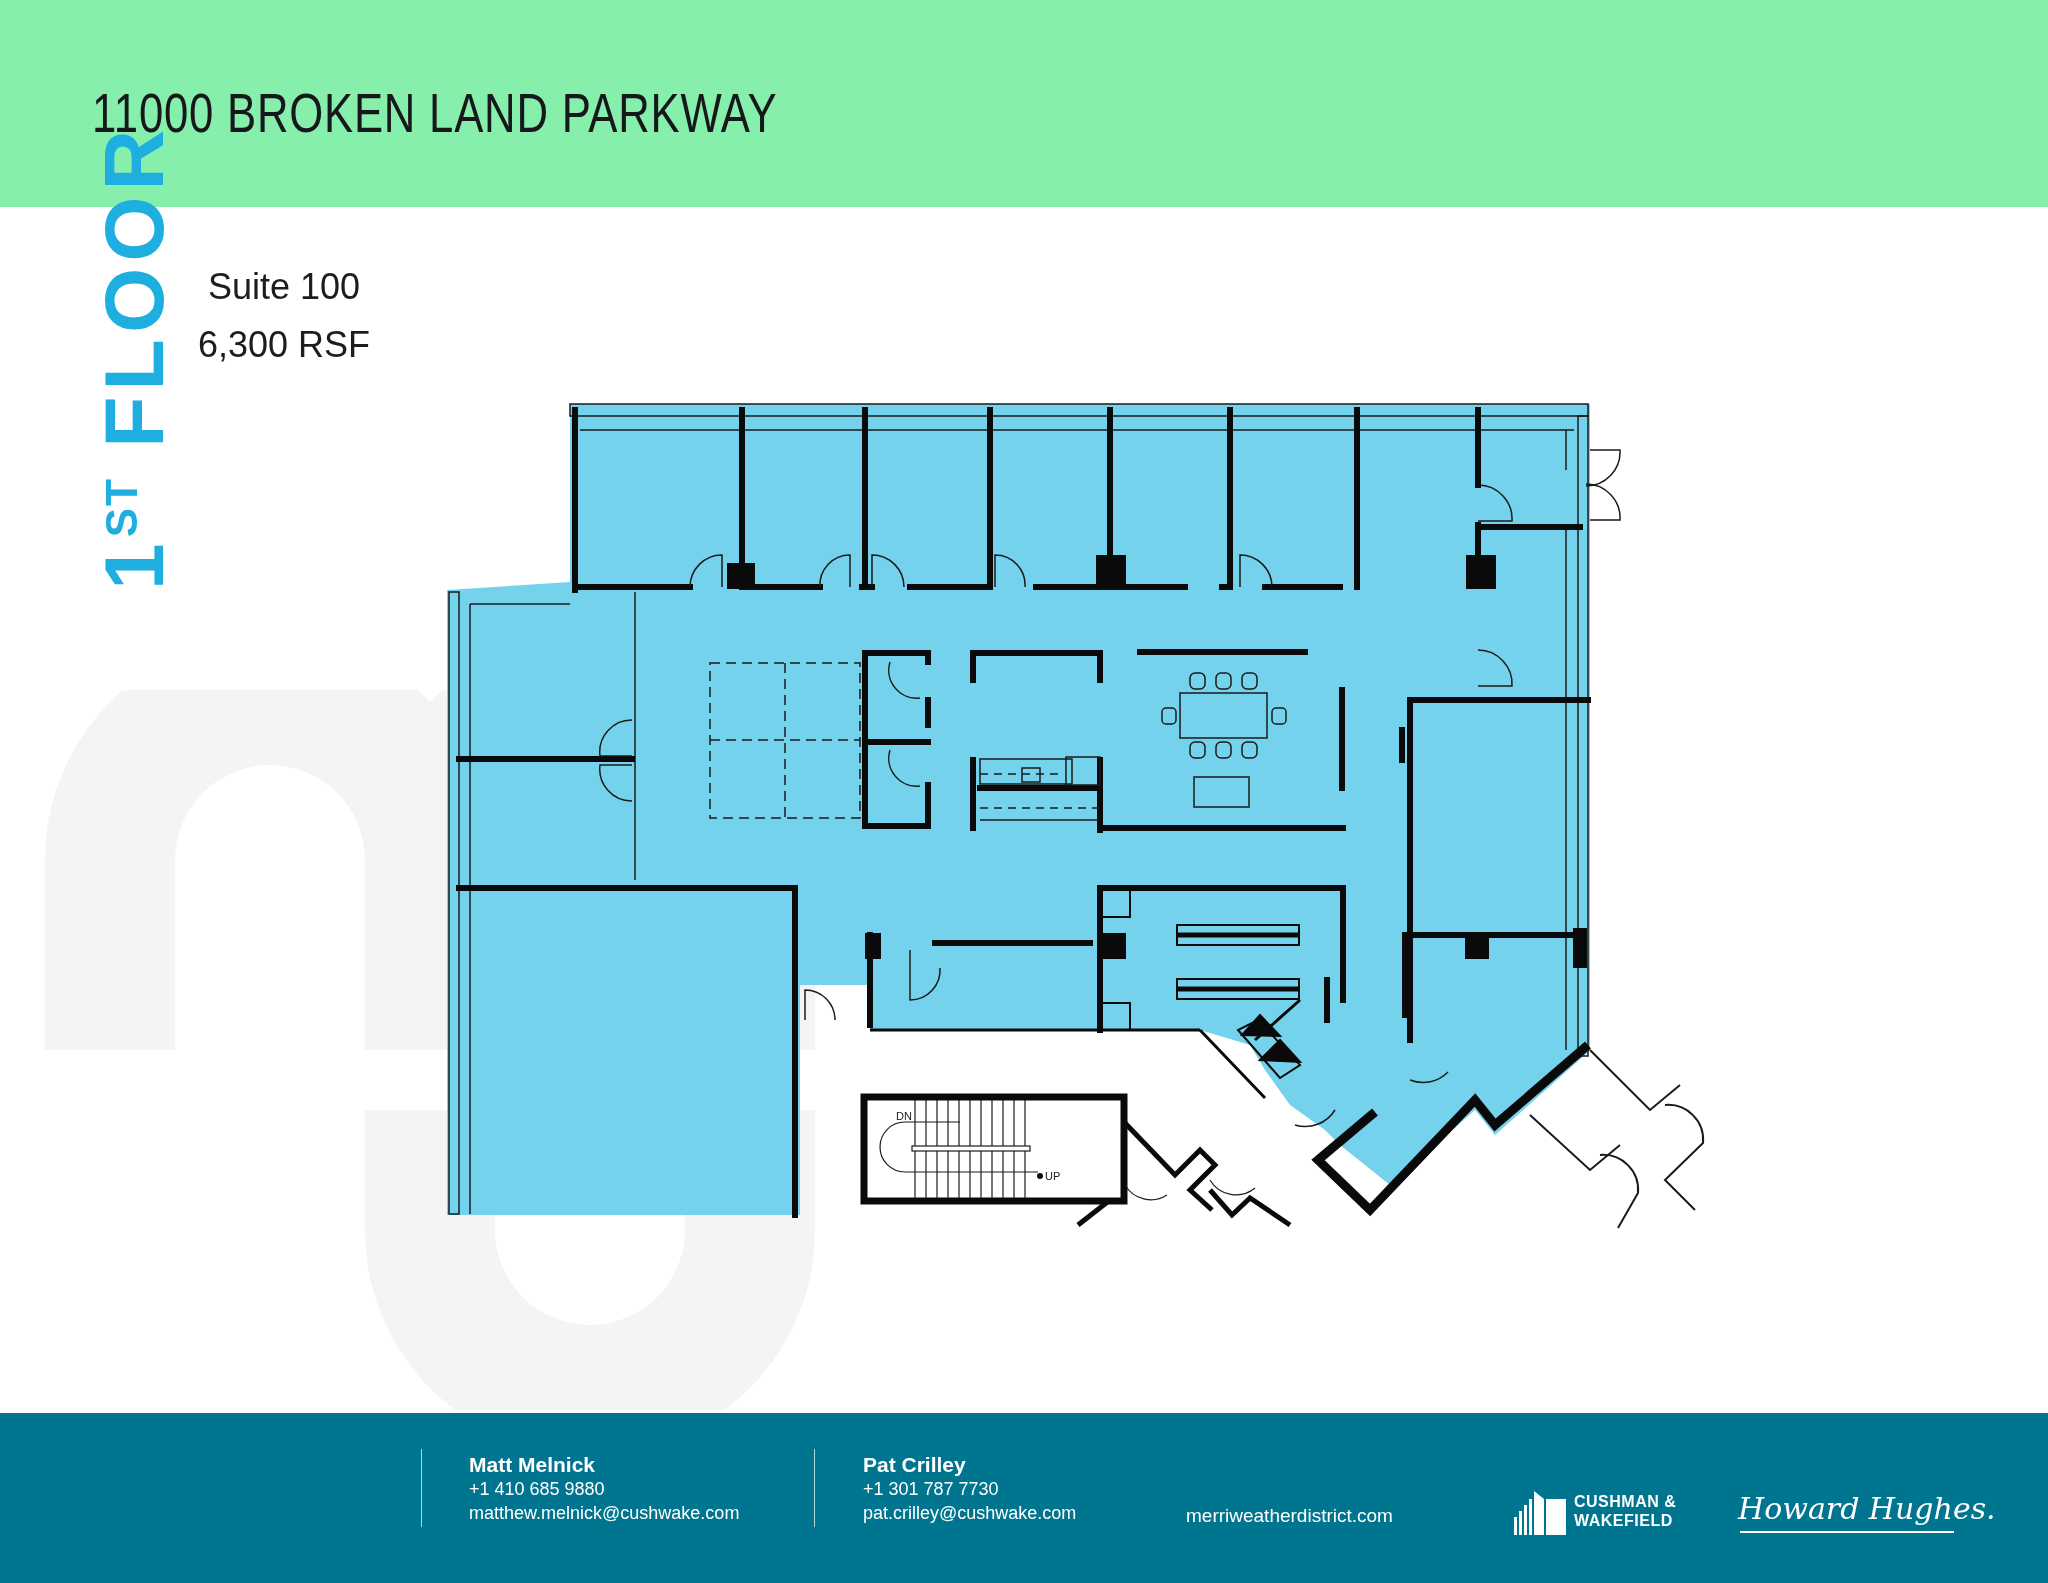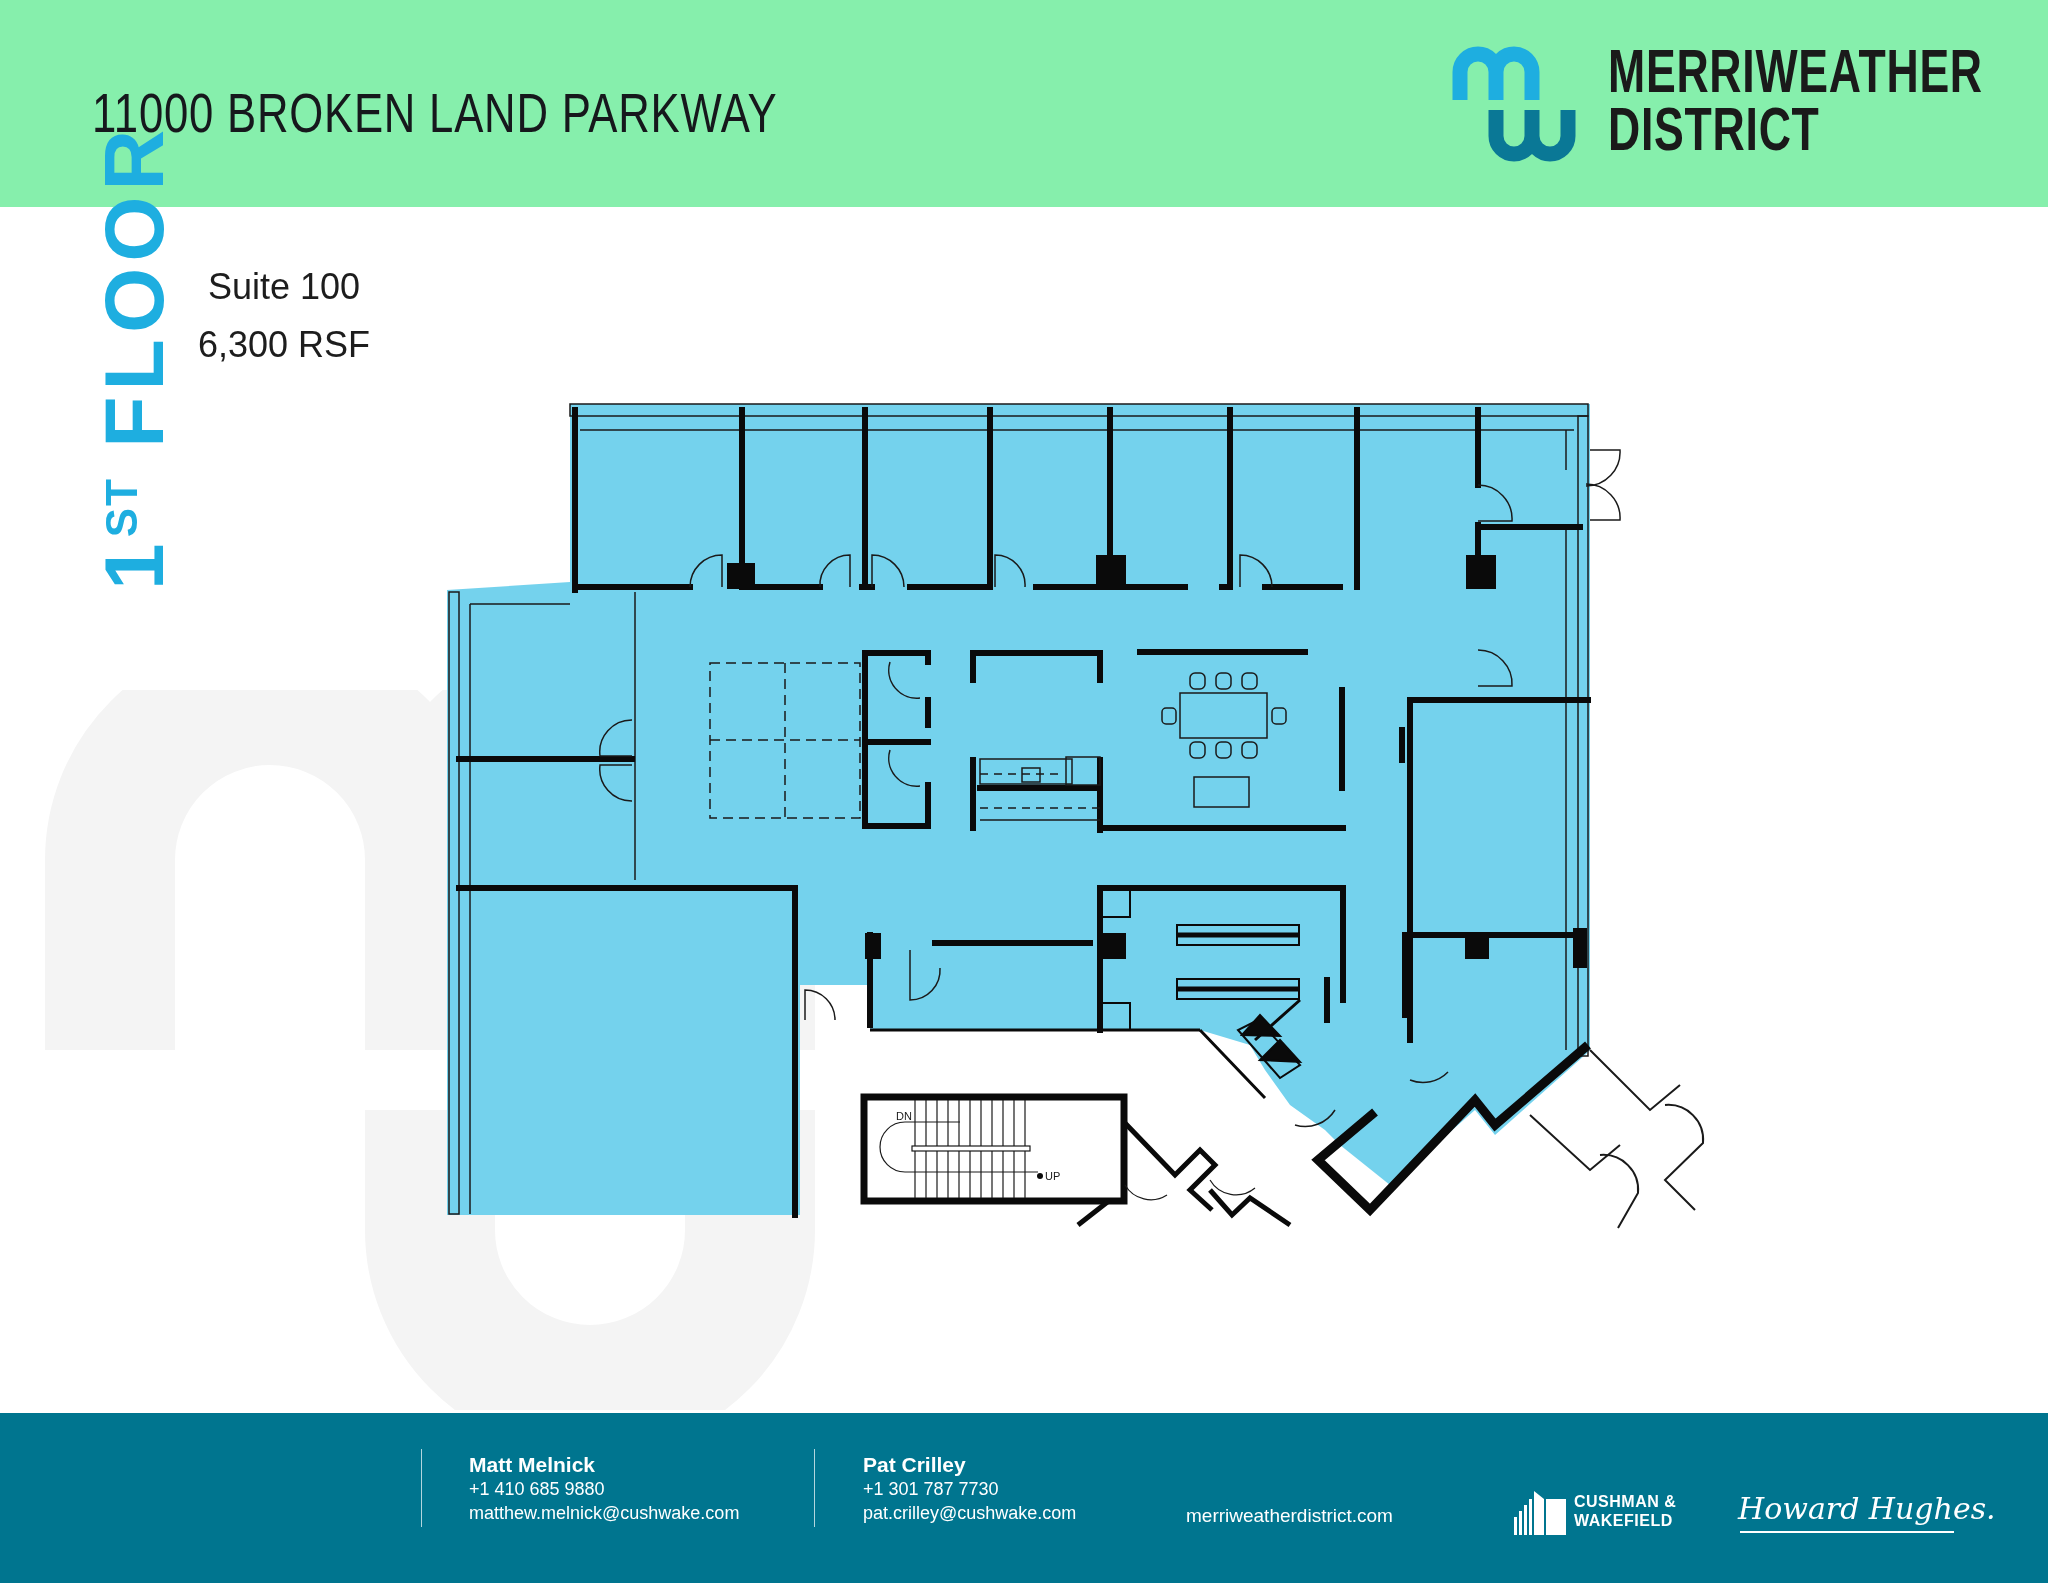--- a/index.html
+++ b/index.html
@@ -21,30 +21,20 @@
   .cw { position:absolute; left:1514px; top:78px; height:48px; }
   .cw-text { position:absolute; left:60px; top:1px; font-weight:700; font-size:16px; line-height:19px; letter-spacing:0.5px; white-space:nowrap; }
   .hh { position:absolute; left:1738px; top:78px; font-family:"DejaVu Serif", serif; font-style:italic; font-size:30px; white-space:nowrap; }
   .hh-line { position:absolute; left:1740px; top:118px; width:214px; height:2px; background:#fff; }
 </style>
 </head>
 <body>
 
 <div class="header">
   <div class="address">11000 BROKEN LAND PARKWAY</div>
-  <div class="logo">
-    <svg width="150" height="120" viewBox="0 0 150 120" style="position:absolute;left:0;top:0">
-      <path d="M10 56 V28 a18 18 0 0 1 36 0 V56 M46 28 a18 18 0 0 1 36 0 V56" fill="none" stroke="#1eaee0" stroke-width="15"></path>
-      <path d="M46 66 V92 a18 18 0 0 0 36 0 V66 M82 92 a18 18 0 0 0 36 0 V66" fill="none" stroke="#0a7896" stroke-width="15"></path>
-    </svg>
-    <div class="logo-text">
-      <div>MERRIWEATHER</div>
-      <div>DISTRICT</div>
-    </div>
-  </div>
 </div>
 
 <svg class="watermark" viewBox="0 0 900 720">
   <path d="M110 360 V170 a160 160 0 0 1 320 0 V360 M430 170 a160 160 0 0 1 320 0 V360" fill="none" stroke="#f4f4f4" stroke-width="130"></path>
   <path d="M430 420 V540 a160 160 0 0 0 320 0 V420" fill="none" stroke="#f4f4f4" stroke-width="130"></path>
 </svg>
 
 <div class="floor-label">
   <span>1</span><sup>ST</sup>
   <span>FLOOR</span>

